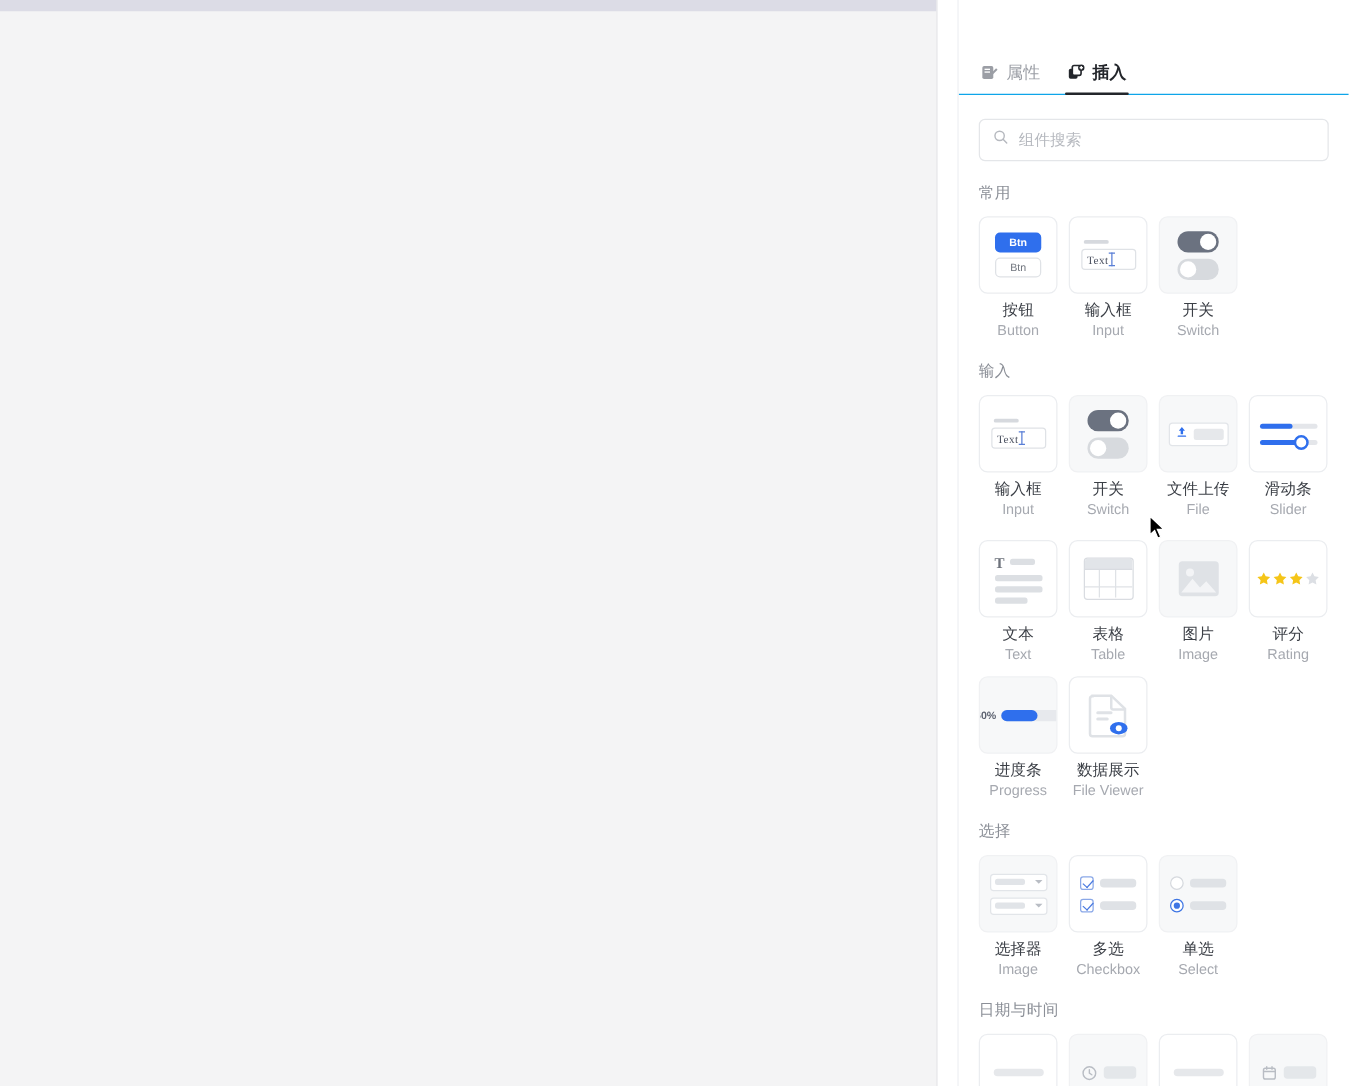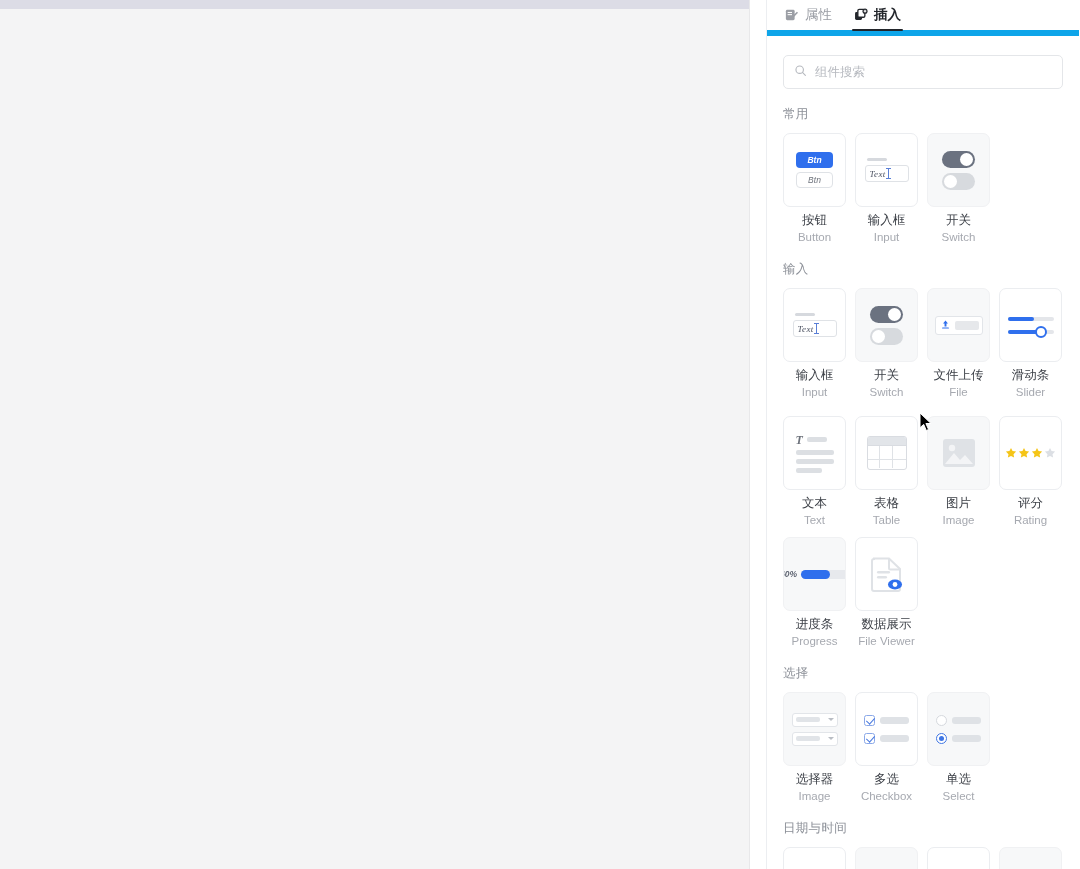--- a/index.html
+++ b/index.html
@@ -30,23 +30,24 @@
   
   #panel {
     width: 312px; height: 869px;
     background: #ffffff;
     display: flex; flex-direction: column;
     overflow: hidden;
   }
   #tabbar {
     height: 36px; min-height: 36px;
     display: flex; align-items: stretch;
-    border-bottom: 6px solid #0ea5e9;
+    border-bottom: 1px solid #0ea5e9;
     padding-left: 16px;
     gap: 18px;
+    margin-top: 40px;
   }
   .tab {
     display: flex; align-items: center; gap: 6px;
     font-size: 13.5px; color: #9b9ea5; cursor: pointer;
     position: relative; padding: 0 2px;
   }
   .tab.active { color: #23262b; font-weight: 600; }
   .tab.active::after {
     content: ""; position: absolute; left: 0; right: 0; bottom: -1px;
     height: 2.5px; background: #23262b; border-radius: 2px;
@@ -74,25 +75,24 @@
 
   .section { margin-top: 17px; }
   .section-title {
     font-size: 12.5px; color: #8b8f97; margin-bottom: 10px;
     letter-spacing: .3px;
   }
   .grid { display: flex; flex-wrap: wrap; gap: 10px 9px; }
 
   .comp { width: 63px; display: flex; flex-direction: column; align-items: center; cursor: pointer; }
   .comp-card {
-    width: 63px; height: 74px; border: 1px solid #ebedf0; border-radius: 7px;
+    width: 63px; height: 62px; border: 1px solid #ebedf0; border-radius: 7px;
     background: #ffffff;
     display: flex; align-items: center; justify-content: center;
     overflow: hidden;
-    font-style: italic;
   }
   .comp-card.shaded { background: #f7f8f9; border-color: #f0f1f3; }
   .comp-cn {
     margin-top: 6px; font-size: 12.5px; color: #3b3f46; line-height: 1.25;
     text-align: center;
   }
   .comp-en {
     margin-top: 1px; font-size: 11.5px; color: #a6a9b0; line-height: 1.25;
     text-align: center;
   }

